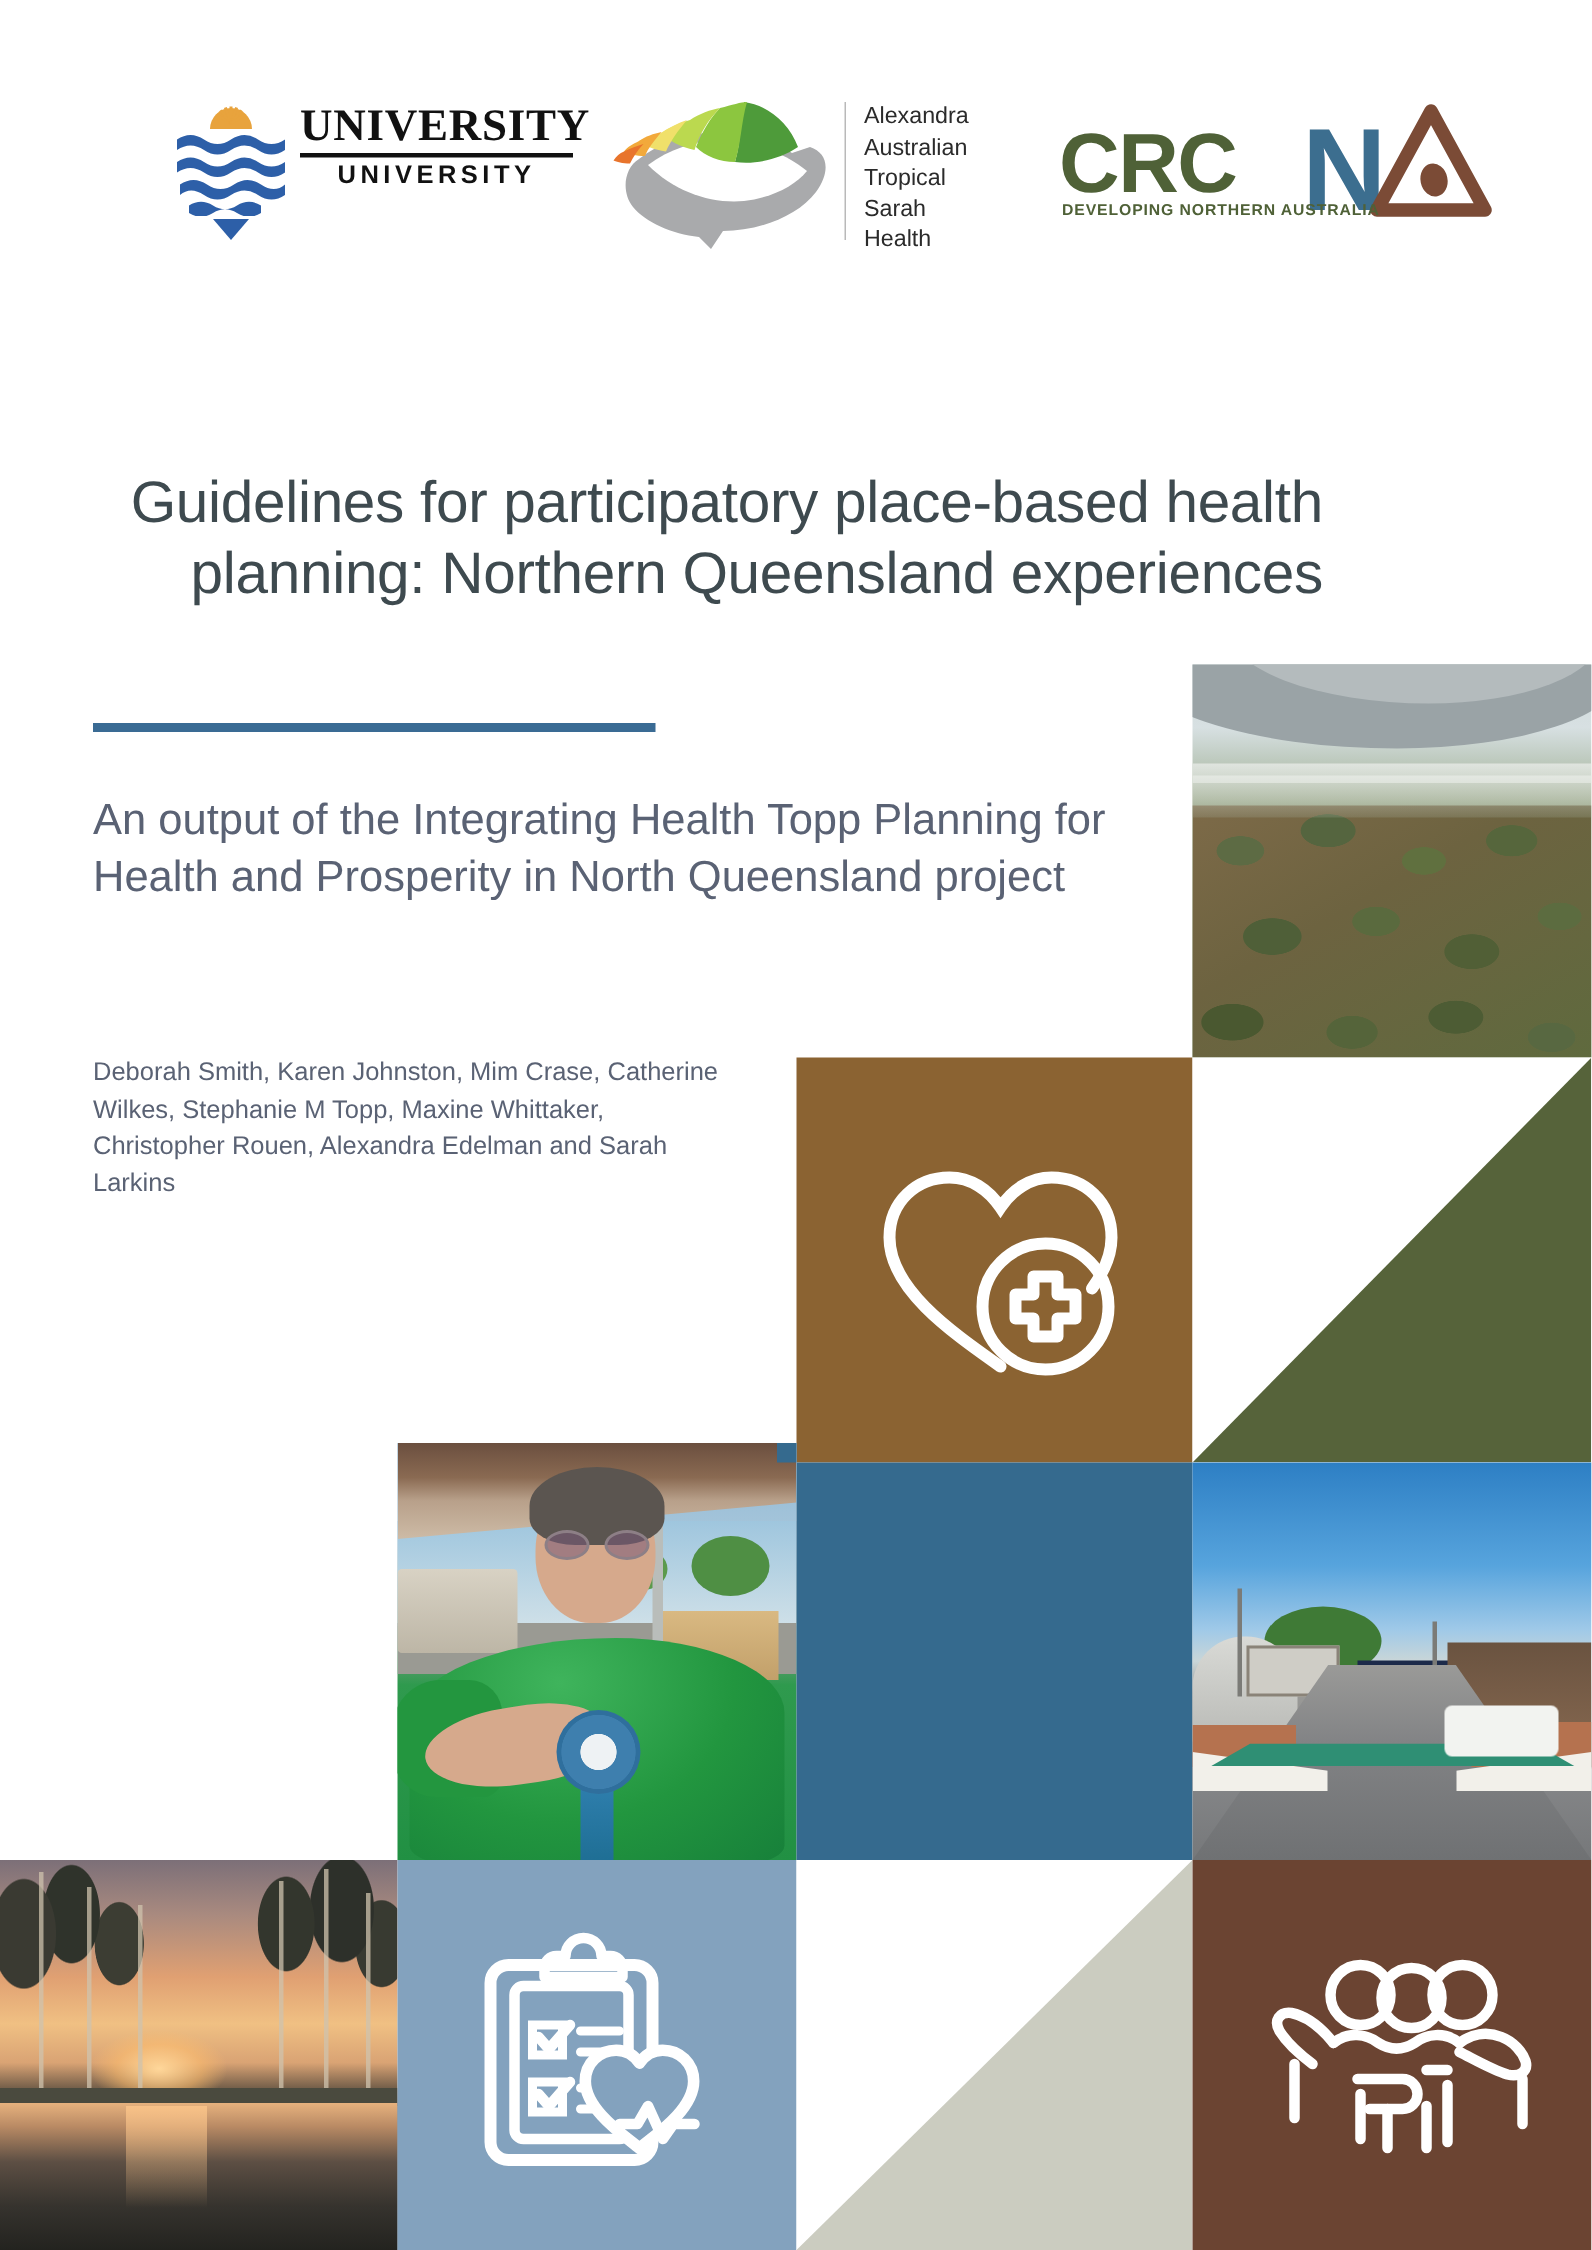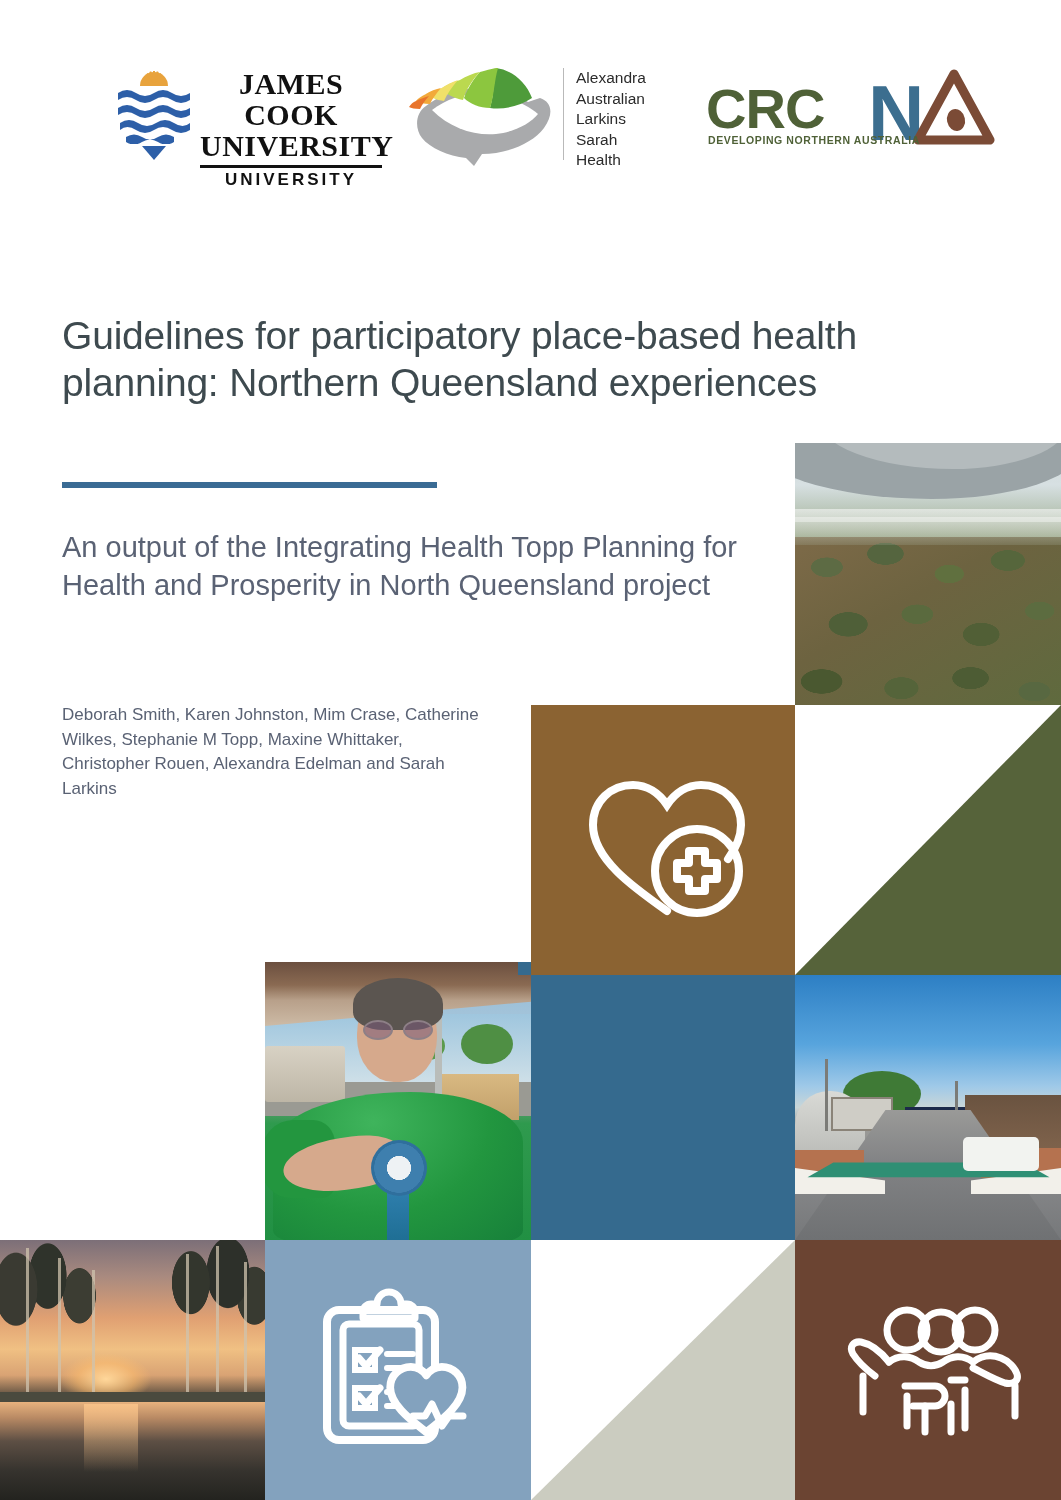--- a/index.html
+++ b/index.html
@@ -38,21 +38,21 @@
   .crcna-crc { position:absolute; left:6px; top:14px; font-weight:700; font-size:56px;
                letter-spacing:-1px; color:#4F6137; font-family:"Liberation Sans", sans-serif; }
   .crcna-n { position:absolute; left:168px; top:6px; font-weight:700; font-size:78px;
              color:#3C6E8F; font-family:"Liberation Sans", sans-serif; }
   .crcna-tri { position:absolute; left:212px; top:6px; width:84px; height:78px; }
   .crcna-tag { position:absolute; left:8px; top:72px; font-size:10.5px; letter-spacing:0.6px;
                color:#4F6137; font-weight:700; }
 
   
   .title { position:absolute; left:62px; top:312px; width:820px;
-           font-size:39px; line-height:1.21; color:#3E4A4F; font-weight:400; letter-spacing:-0.2px; }
+           font-size:39px; line-height:1.21; color:#3E4A4F; font-weight:400; letter-spacing:-0.2px;text-align:right; }
   .rule { position:absolute; left:62px; top:482px; width:375px; height:6px; background:#3A6B94; }
   .subtitle { position:absolute; left:62px; top:528px; width:700px;
               font-size:29px; line-height:1.32; color:#5A6274; font-weight:400; }
   .authors { position:absolute; left:62px; top:703px; width:420px;
              font-size:17px; line-height:1.45; color:#5A6274; }
 
   
   .collage { position:absolute; left:0; top:0; width:1061px; height:1500px; }
   .tile { position:absolute; overflow:hidden; }
 
@@ -229,21 +229,20 @@
         <svg width="72" height="56" viewBox="0 0 72 56">
           <path d="M0 5 q9 -6 18 0 t18 0 t18 0 t18 0 v7 q-9 6 -18 0 t-18 0 t-18 0 t-18 0 z" fill="#2D5FA8"></path>
           <path d="M0 20 q9 -6 18 0 t18 0 t18 0 t18 0 v7 q-9 6 -18 0 t-18 0 t-18 0 t-18 0 z" fill="#2D5FA8"></path>
           <path d="M2 35 q9 -6 18 0 t18 0 t18 0 t16 0 v7 q-9 6 -18 0 t-18 0 t-18 0 t-16 0 z" fill="#2D5FA8"></path>
           <path d="M8 49 q8 -5 16 0 t16 0 t16 0 v5 q-8 5 -16 0 t-16 0 t-16 0 z" fill="#2D5FA8"></path>
         </svg>
       </div>
       <div class="jcu-tip"></div>
     </div>
     <div class="jcu-words">
-      <div class="l1">JAMES COOK</div>
       <div class="l2">UNIVERSITY</div>
       <div class="jcu-rule"></div>
       <div class="l3">UNIVERSITY</div>
     </div>
   </div>
 
   <div class="taahc-logo">
     <div class="taahc-mark">
       <svg width="148" height="104" viewBox="0 0 148 104">
         <path d="M18 44 C8 50 6 66 14 76 C22 86 40 94 58 96 L66 104 L74 92
@@ -256,21 +255,21 @@
         <path d="M52 18 C58 14 66 11 72 10 C64 18 58 28 55 38 C46 36 38 32 33 27 C38 23 45 20 52 18 Z" fill="#BBD94F"></path>
         <path d="M32 27 C38 23 44 20 50 18 C44 25 39 32 36 39 C28 38 22 35 18 32 C22 30 27 28 32 27 Z" fill="#F0E06A"></path>
         <path d="M18 32 C22 29 28 27 33 26 C28 32 24 37 22 42 C16 42 11 41 8 39 C10 36 14 34 18 32 Z" fill="#F2A93B"></path>
         <path d="M8 39 C12 37 17 35 21 34 C17 38 14 43 12 47 C7 47 3 46 1 45 C3 42 5 40 8 39 Z" fill="#E8742C"></path>
       </svg>
     </div>
     <div class="taahc-div"></div>
     <div class="taahc-text">
       <div>Alexandra</div>
       <div>Australian</div>
-      <div>Larkins</div>
+      <div>Tropical</div>
       <div>Sarah</div>
       <div>Health</div>
     </div>
   </div>
 
   <div class="crcna-logo">
     <div class="crcna-crc">CRC</div>
     <div class="crcna-n">N</div>
     <div class="crcna-tri">
       <svg width="84" height="78" viewBox="0 0 84 78">

